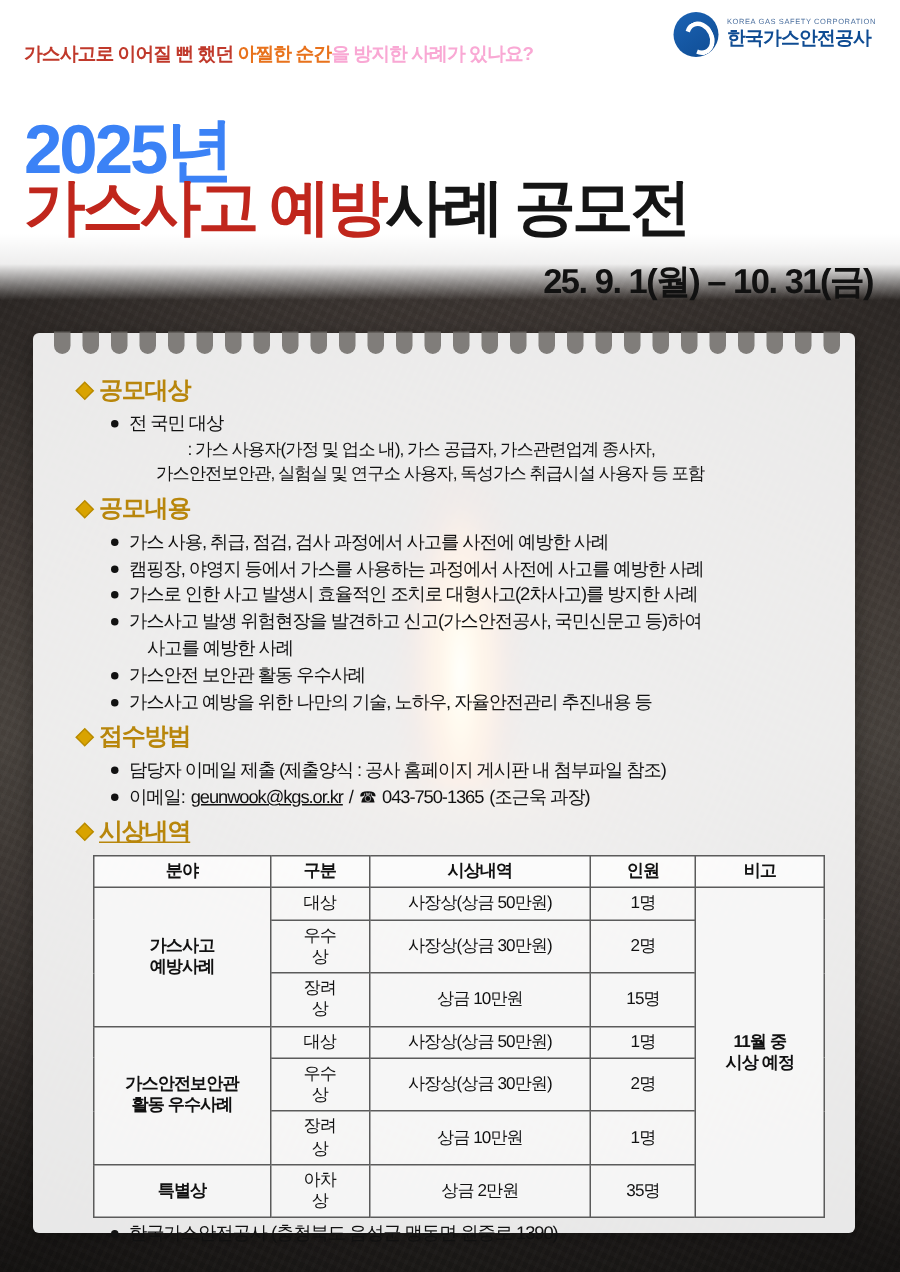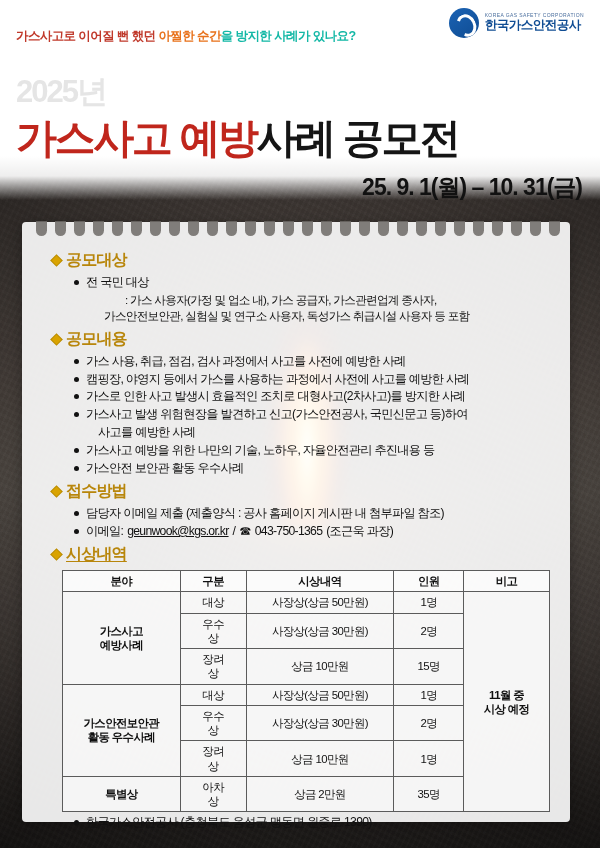--- a/index.html
+++ b/index.html
@@ -130,29 +130,29 @@
     position: absolute;
     left: 16px;
     top: 28px;
     font-size: 12.5px;
     font-weight: bold;
     color: #c0392b;
     letter-spacing: -0.6px;
     white-space: nowrap;
   }
   .tagline .hl { color: #e8721c; }
-  .tagline .dk { color: #14b8a6; }
+  .tagline .dk { color: #f9a8d4; }
 
   .title-year {
     position: absolute;
     left: 16px;
     top: 76px;
-    font-size: 31px;
-    font-weight: bold;
-    color: #e5e5e5;
+    font-size: 46px;
+    font-weight: bold;
+    color: #3b82f6;
     letter-spacing: -2px;
     line-height: 1;
   }
   .title-main {
     position: absolute;
     left: 16px;
     top: 118px;
     font-size: 41px;
     font-weight: bold;
     letter-spacing: -2.4px;
@@ -399,22 +399,22 @@
         <div class="sec-head">
           <span class="diamond"></span>
           <span class="sec-title">공모내용</span>
         </div>
         <ul class="bul">
           <li>가스 사용, 취급, 점검, 검사 과정에서 사고를 사전에 예방한 사례</li>
           <li>캠핑장, 야영지 등에서 가스를 사용하는 과정에서 사전에 사고를 예방한 사례</li>
           <li>가스로 인한 사고 발생시 효율적인 조치로 대형사고(2차사고)를 방지한 사례</li>
           <li>가스사고 발생 위험현장을 발견하고 신고(가스안전공사, 국민신문고 등)하여</li>
           <li class="nobullet">사고를 예방한 사례</li>
+          <li>가스안전 보안관 활동 우수사례</li>
           <li>가스사고 예방을 위한 나만의 기술, 노하우, 자율안전관리 추진내용 등</li>
-          <li>가스안전 보안관 활동 우수사례</li>
         </ul>
       </div>
 
       <div class="sec">
         <div class="sec-head">
           <span class="diamond"></span>
           <span class="sec-title">접수방법</span>
         </div>
         <ul class="bul">
           <li>담당자 이메일 제출 (제출양식 : 공사 홈페이지 게시판 내 첨부파일 참조)</li>

